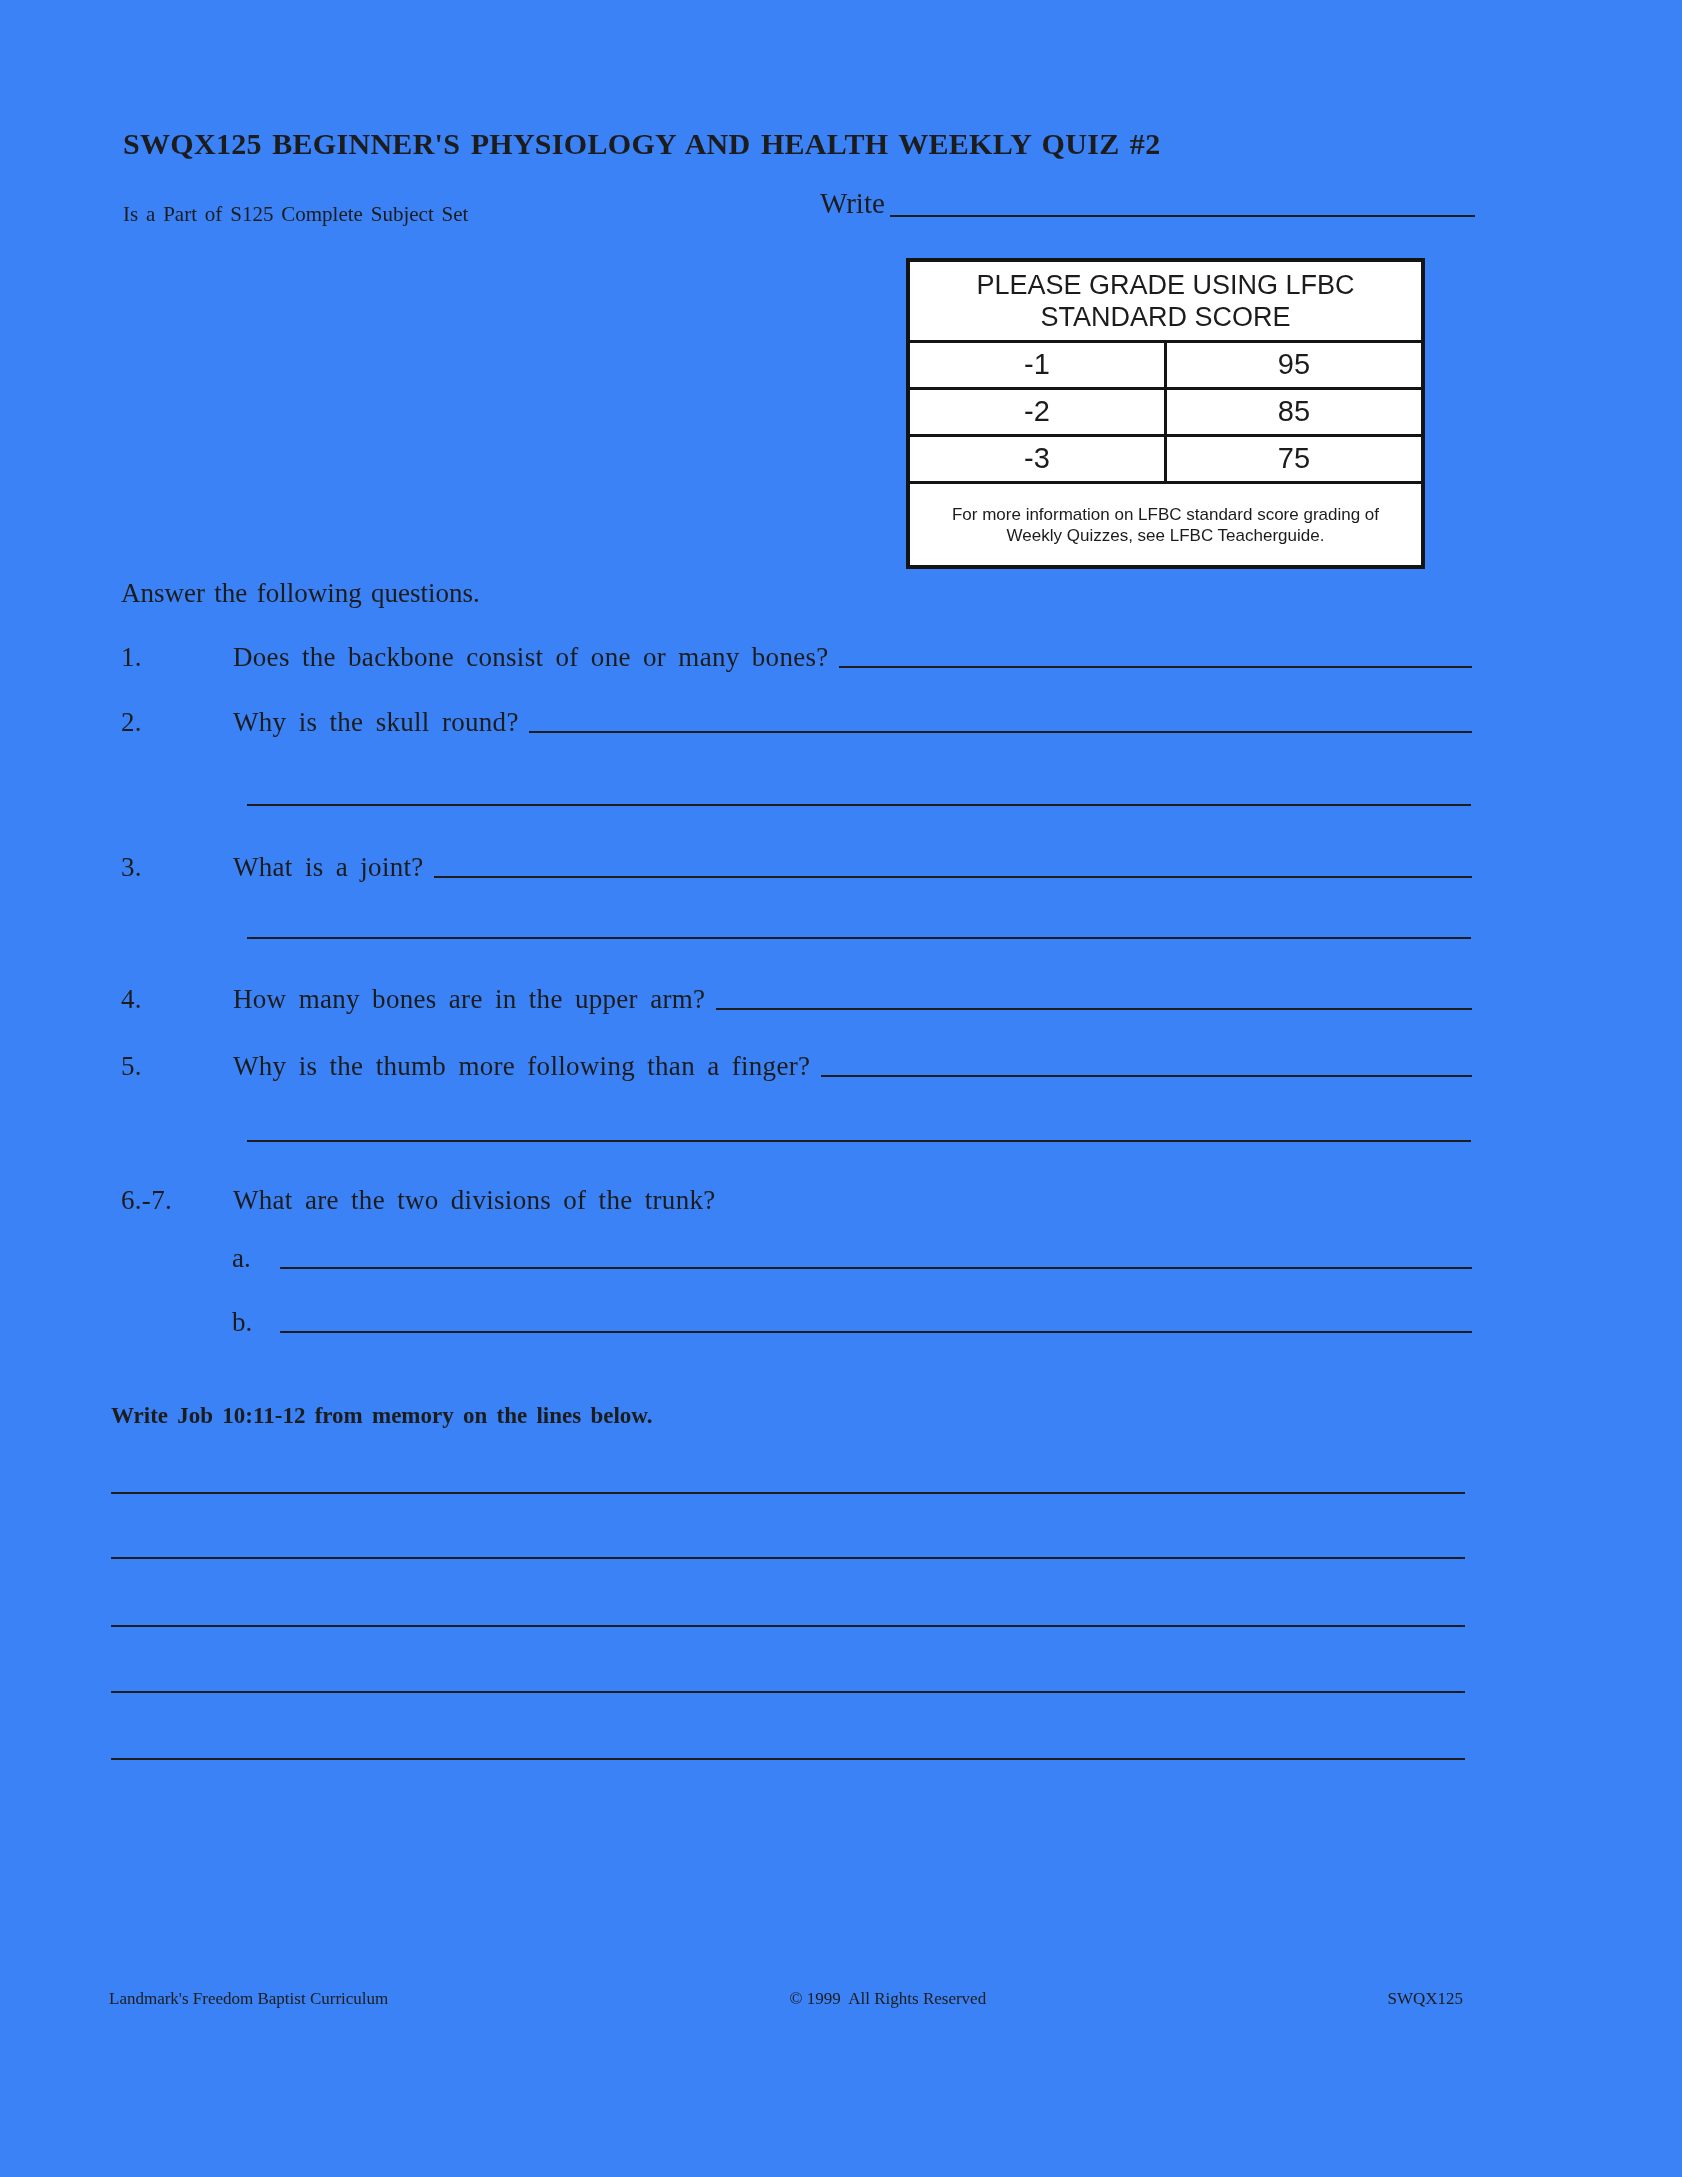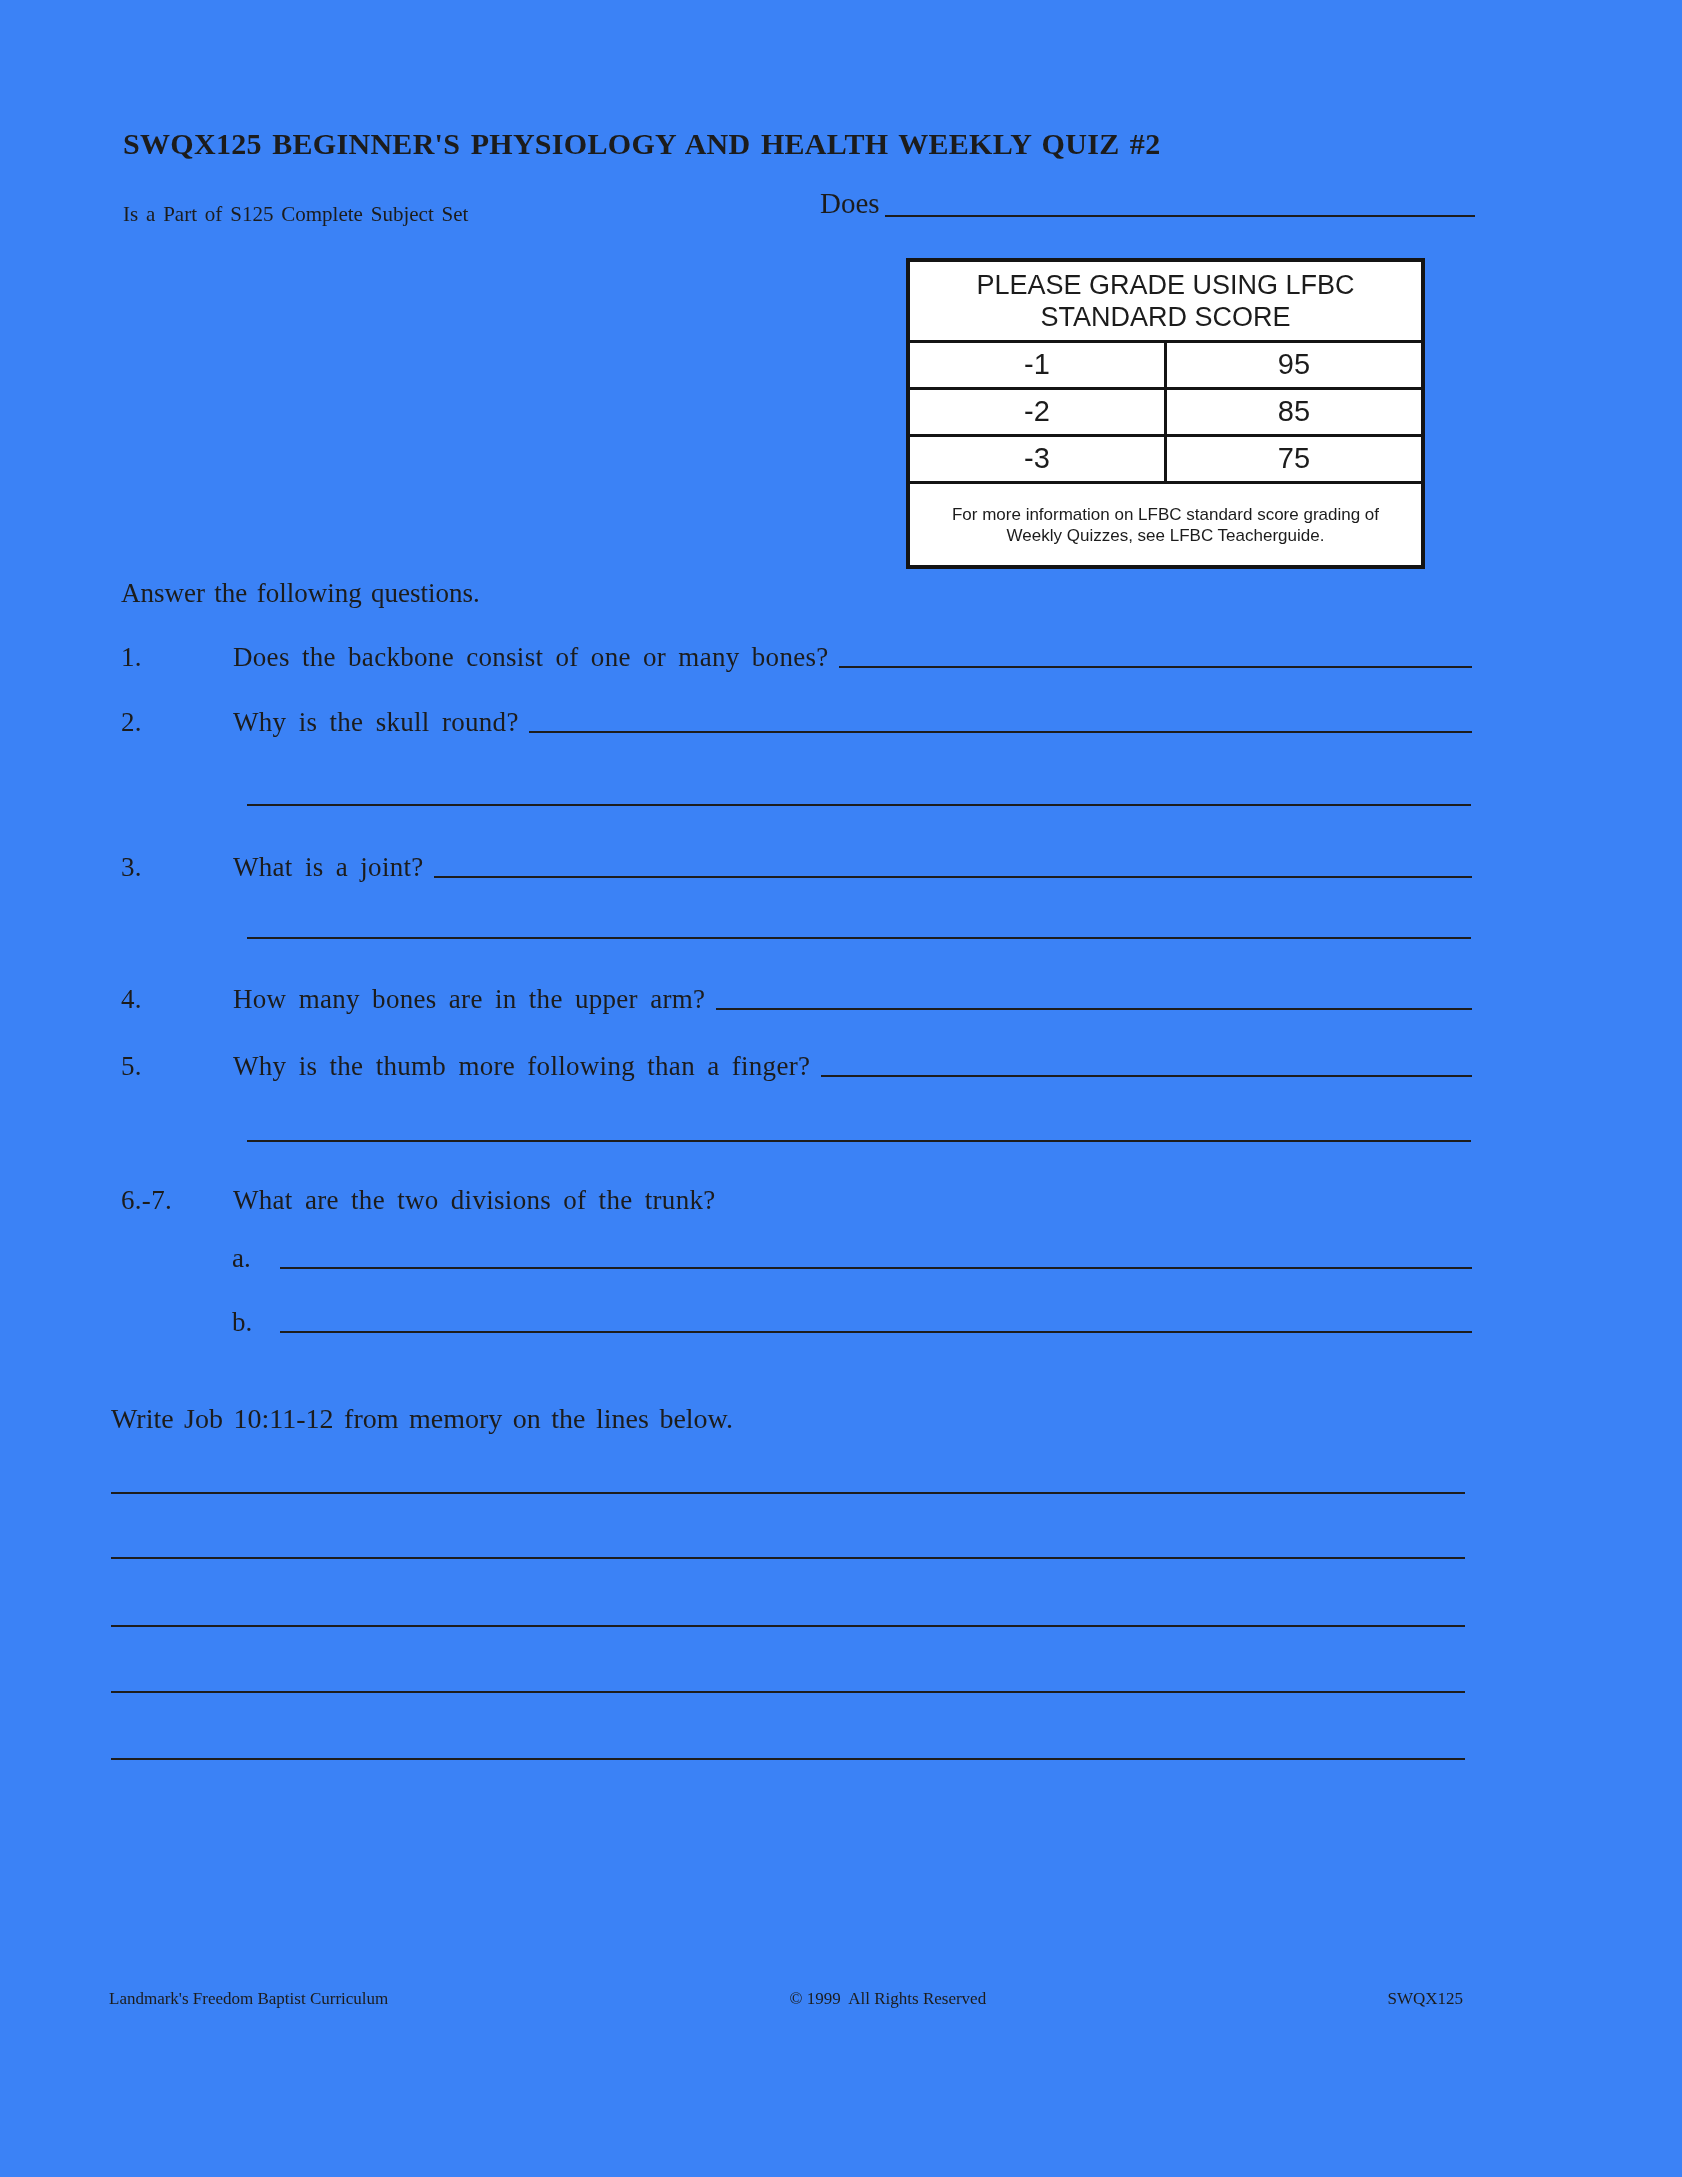--- a/index.html
+++ b/index.html
@@ -77,21 +77,21 @@
   .sub-row {
     position:absolute; left:232px; width:1240px;
     display:flex; align-items:flex-end;
     font-size:27px;
   }
   .sub-num { flex:0 0 38px; }
 
   
   .memory-heading {
     position:absolute; left:111px; top:1403px;
-    font-weight:normal; font-size:28px; word-spacing:3.5px;
+    font-weight:bold; font-size:23px; word-spacing:3.5px;
   }
   .memory-line {
     position:absolute; left:111px; width:1354px; height:0;
     border-bottom:2.6px solid #1d1d1d;
   }
 
   
   .footer {
     position:absolute; left:109px; top:1989px; width:1354px;
     display:flex; justify-content:space-between; align-items:flex-start;
@@ -99,21 +99,21 @@
   }
 </style>
 </head>
 <body>
 
 <div class="page">
 
   <div class="quiz-title">SWQX125 BEGINNER'S PHYSIOLOGY AND HEALTH WEEKLY QUIZ #2</div>
   <div class="subject-note">Is a Part of S125 Complete Subject Set</div>
   <div class="name-group">
-    <span>Does</span>
+    <span>Write</span>
     <span class="name-line"></span>
   </div>
 
   <div class="grade-box">
     <div class="gb-header">PLEASE GRADE USING LFBC STANDARD SCORE</div>
     <div class="gb-row">
       <div class="gb-cell left">-1</div>
       <div class="gb-cell">95</div>
     </div>
     <div class="gb-row">

